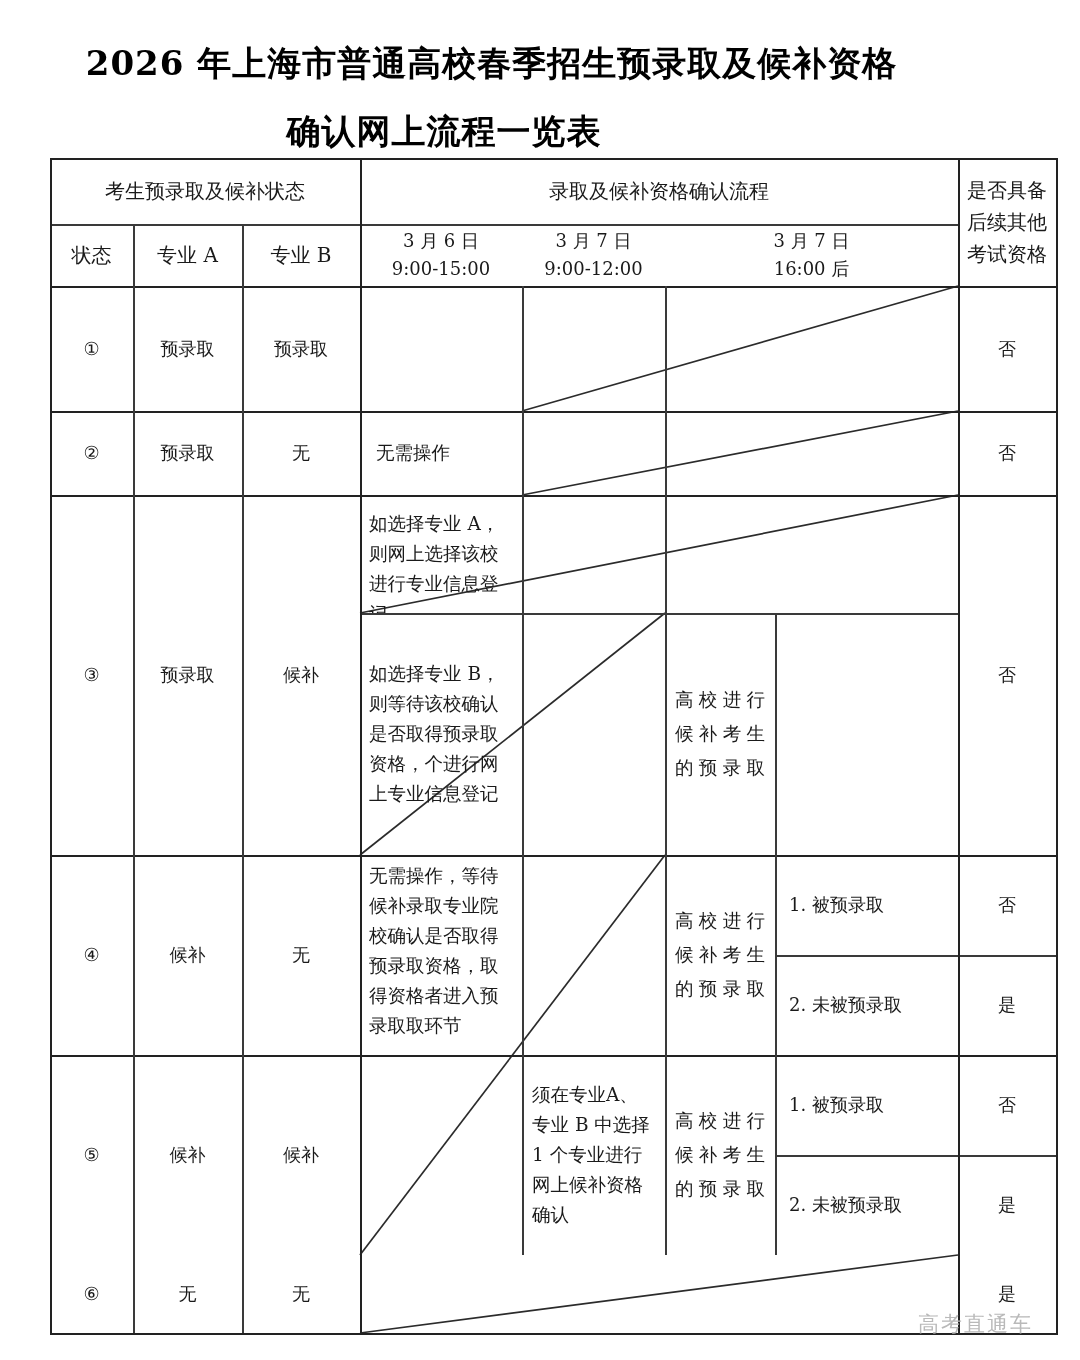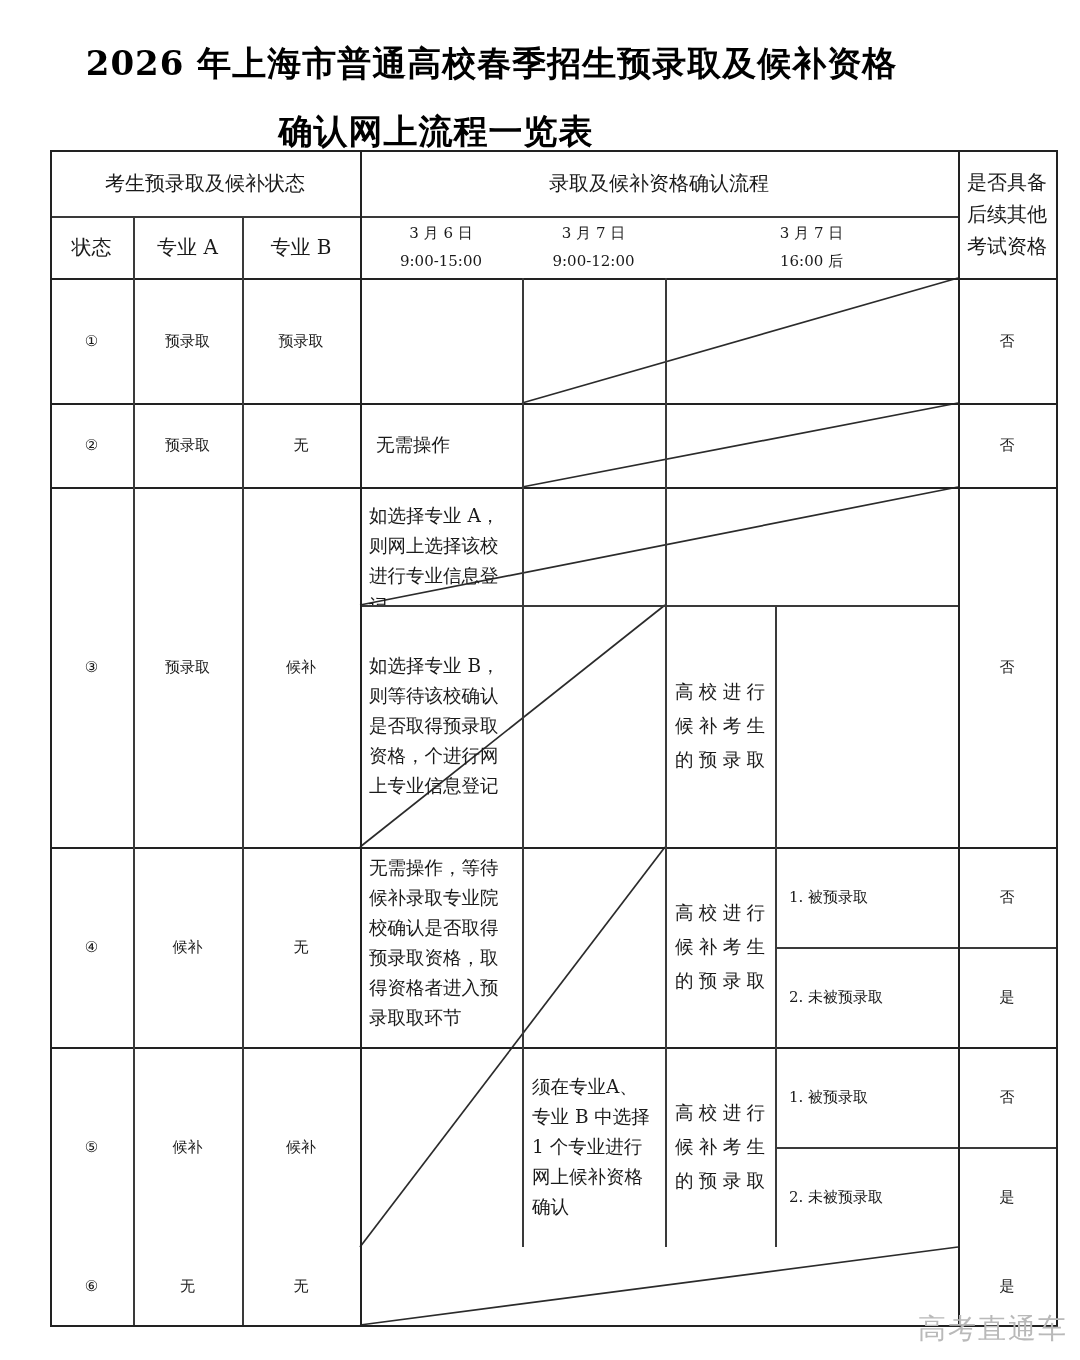--- a/index.html
+++ b/index.html
@@ -18,37 +18,37 @@
     position:absolute;left:0;top:0;width:1080px;
     text-align:center;
     font-family:"DejaVu Serif","Liberation Serif",serif;
     font-weight:700;
     font-size:34px;
     letter-spacing:1px;
     line-height:62px;
     color:#000;
   }
   .title .l1{position:absolute;left:8px;top:32px;width:927px;margin-left:20px;}
-  .title .l2{position:absolute;left:4px;top:100px;width:864px;text-align:center;}
+  .title .l2{position:absolute;left:12px;top:100px;width:864px;text-align:center;}
 
   
   #tbl{
     position:absolute;
-    left:50px; top:150px;
+    left:50px; top:158px;
     width:940px; height:1180px;
   }
   
   .c{
     position:absolute;
     box-sizing:border-box;
     display:flex;
     align-items:center;
     justify-content:center;
     text-align:center;
-    font-size:15px;
+    font-size:18px;
     line-height:30px;
     color:#1a1a1a;
     padding:2px 6px;
     overflow:hidden;
     white-space:pre-line;
   }
   .c.tl{text-align:left;justify-content:flex-start;}
   .c.just{text-align:justify;text-align-last:justify;}
   .hd{font-size:20px;}
   .para{font-size:18.5px;line-height:30px;text-align:left;justify-content:flex-start;}
@@ -60,21 +60,21 @@
   .hl.thick{height:2.4px;background:#222;}
   .vl.thick{width:2.4px;background:#222;}
 
   
   #diag{position:absolute;left:0;top:0;width:1008px;height:1180px;pointer-events:none;}
 
   
   .wm{
     position:absolute;
     left:918px; top:1310px;
-    font-size:28px;
+    font-size:21px;
     color:#b9b9b9;
     letter-spacing:2px;
     font-family:"DejaVu Sans","Liberation Sans",sans-serif;
     white-space:nowrap;
   }
 </style>
 </head>
 <body>
 
 <div id="doc">

